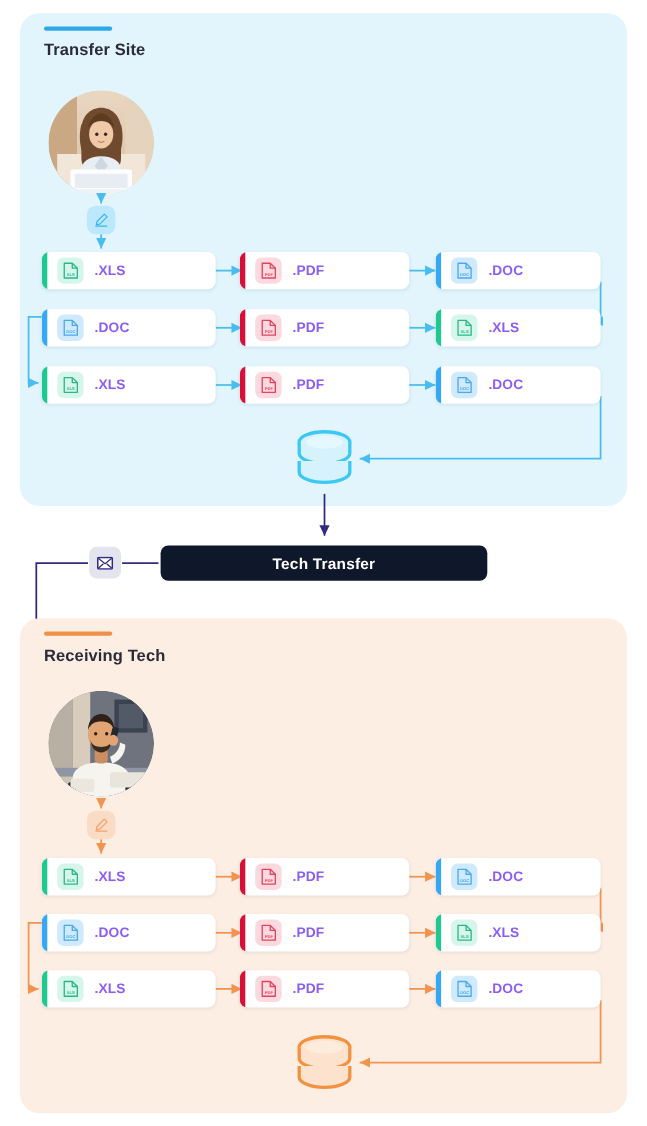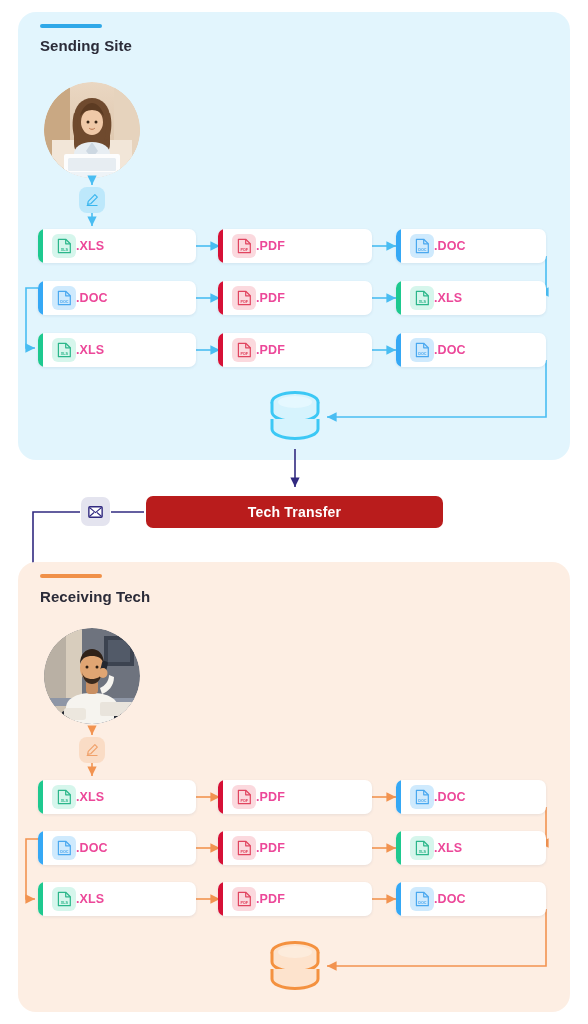--- a/index.html
+++ b/index.html
@@ -28,26 +28,26 @@
   #chip-send{background:#bde8fb;}
   #chip-recv{background:#fadcc5;}
 
   
   .filecard{position:absolute;height:34px;background:#ffffff;border-radius:7px;
             box-shadow:0 1px 3px rgba(24,60,100,.09);
             display:flex;align-items:center;overflow:hidden;}
   .accent{width:5px;height:100%;flex:none;}
   .fi-wrap{width:24px;height:24px;border-radius:6px;margin-left:9px;flex:none;
            display:flex;align-items:center;justify-content:center;}
-  .fi-label{font-size:12.5px;font-weight:bold;color:#ec4899;
+  .fi-label{margin-left:10px;font-size:12.5px;font-weight:bold;color:#8b5cf6;
             letter-spacing:.1px;}
 
   
   #tt-bar{position:absolute;left:146px;top:496px;width:297px;height:32px;
-          background:#b91c1c;border-radius:7px;display:flex;align-items:center;
+          background:#0f172a;border-radius:7px;display:flex;align-items:center;
           justify-content:center;}
   #tt-bar span{color:#ffffff;font-size:14px;font-weight:bold;letter-spacing:.2px;}
   #mail-chip{position:absolute;left:81px;top:497px;width:29px;height:29px;
              border-radius:7px;background:#e4e4ef;display:flex;
              align-items:center;justify-content:center;}
 
   
   .db{position:absolute;}
 
   
@@ -55,21 +55,21 @@
          pointer-events:none;overflow:visible;}
 </style>
 </head>
 <body>
 
 <div id="stage">
 
   <div class="panel" id="panel-sending"></div>
 
   <div class="sec-bar" id="bar-send" style="left:40px;top:24px;width:62px;background:#2fa8e8;"></div>
-  <div class="sec-title" id="title-send" style="left:40px;top:37px;">Sending Site</div>
+  <div class="sec-title" id="title-send" style="left:40px;top:37px;">Transfer Site</div>
 
   <div class="avatar" id="avatar-send" style="left:44px;top:82px;">
     <svg width="96" height="96" viewBox="0 0 96 96">
       <defs>
         <clipPath id="cl1">
             <circle cx="48" cy="48" r="48"></circle>
           </clipPath>
         <linearGradient id="wallg" x1="0" y1="0" x2="0" y2="1">
           <stop offset="0" stop-color="#ead7c2"></stop>
             <stop offset="1" stop-color="#d8bfa4"></stop>

